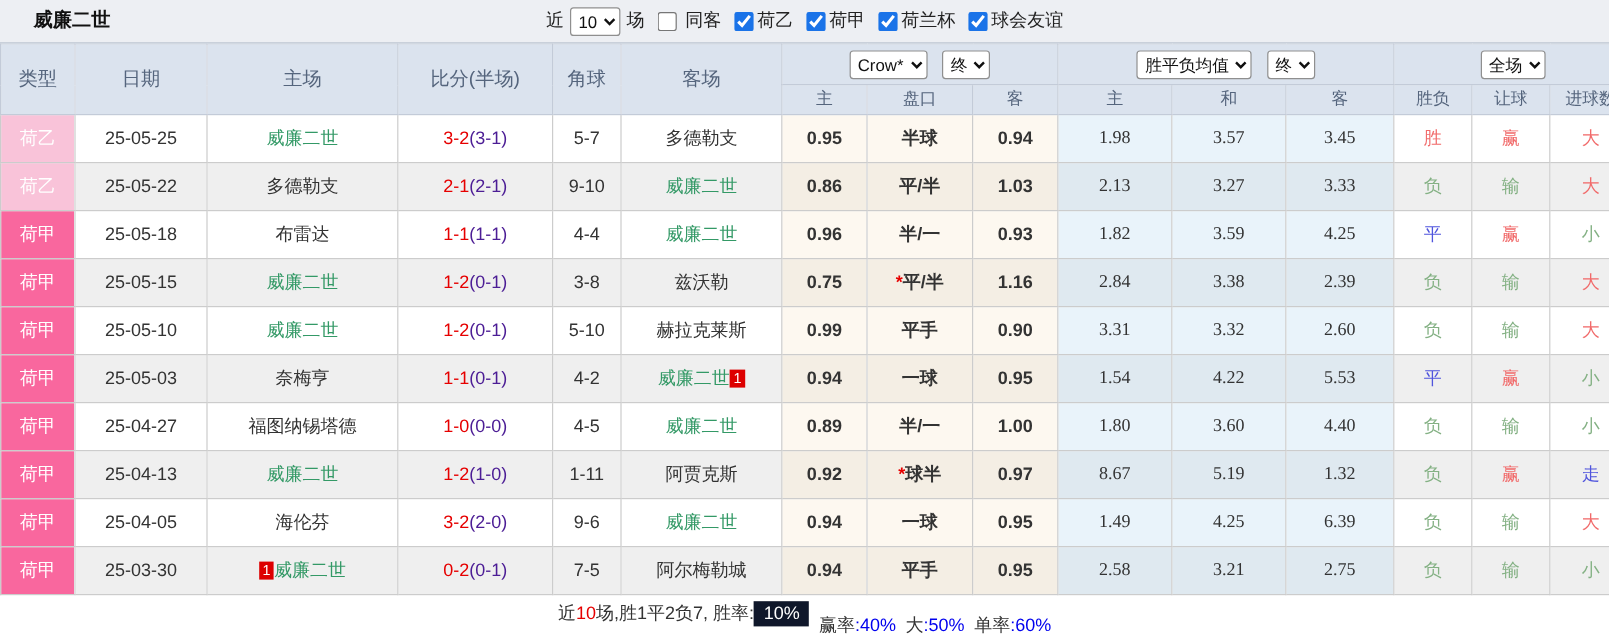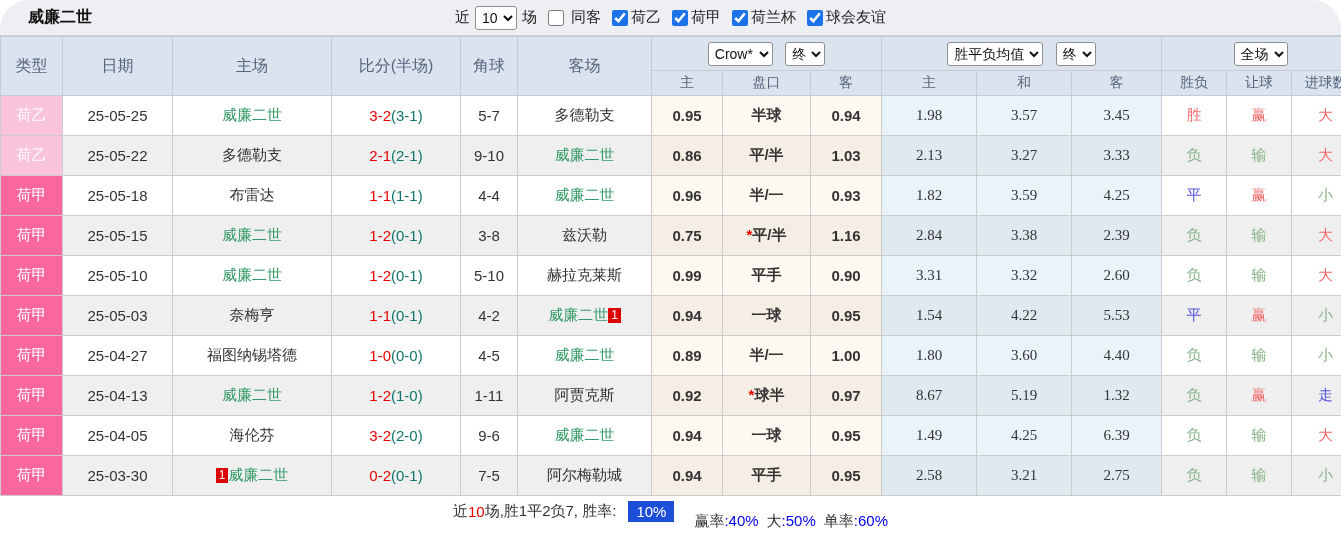--- a/index.html
+++ b/index.html
@@ -1,17 +1,17 @@
 <!DOCTYPE html>
 <html><head>
 <meta charset="utf-8">
 <style>
   * { box-sizing: border-box; }
   body { margin: 0; background: #fff; font-family: "Liberation Sans", "DejaVu Sans", sans-serif; }
-  .wrap { width: 1341px; height: 533px; overflow: hidden; background: #fff; position: relative; border-radius: 29px; }
+  .wrap { width: 1341px; height: 533px; overflow: hidden; background: #fff; position: relative; }
 
   
   .topbar { height: 36px; background: #edeff3; border-bottom: 1px solid #c9d0da;
             display: flex; align-items: center; position: relative; }
   .title { position: absolute; left: 28px; font-weight: bold; font-size: 16px; color: #111; }
   .controls { margin: 0 auto; display: flex; align-items: center; gap: 5px; font-size: 15px; color: #222; }
   select { font-size: 14px; height: 24px; background: #fff; border: 1px solid #8f8f8f;
            border-radius: 3px; padding: 0 2px; color: #111; }
   input[type="checkbox"] { width: 16px; height: 16px; accent-color: #1a73e8; margin: 0 2px 0 6px; }
   .filter { display: flex; align-items: center; gap: 1px; cursor: pointer; }
@@ -28,35 +28,35 @@
   tbody tr:nth-child(even) td { background: #efefef; }
   td.ah { background: #fdf8f0; font-weight: bold; }
   tbody tr:nth-child(even) td.ah { background: #f4eee4; }
   td.eu { background: #e9f3fa; font-family: Liberation Serif, serif; }
   tbody tr:nth-child(even) td.eu { background: #dfe9f0; }
   td.league { color: #fff; font-size: 15px; }
   td.league[data-lg="l2"] { background: #f9c3d9; }
   td.league[data-lg="l1"] { background: #f9679e; }
   [data-team="self"] { color: #339966; }
   .score-main { color: #e60000; }
-  .score-half { color: #0f766e; }
+  .score-half { color: #4c1d95; }
   .star { color: #e60000; }
   .badge { background: #dd0000; color: #fff; font-size: 12px; line-height: 15px;
            padding: 0 3px; display: inline-block; vertical-align: 1px; }
   .badge:empty { display: none; }
   td[data-c="red"]   { color: #f16a6a; }
   td[data-c="green"] { color: #84b184; }
   td[data-c="blue"]  { color: #5055dd; }
 
   
   .footer { height: 30px; display: flex; justify-content: center; align-items: center;
             font-size: 15px; color: #333; }
   .footer .red { color: #e60000; }
   .footer .blue { color: #0000ee; }
-  .winbox { background: #1d4ed8; color: #fff; padding: 2px 8px; margin: 0 12px; }
+  .winbox { background: #0f172a; color: #fff; padding: 2px 8px; margin: 0 0; }
   .stat { margin-left: 8px; margin-top: 20px; }
 </style>
 </head>
 <body>
 
 <div class="wrap">
 
   <div class="topbar">
     <div class="title">威廉二世</div>
     <div class="controls">

